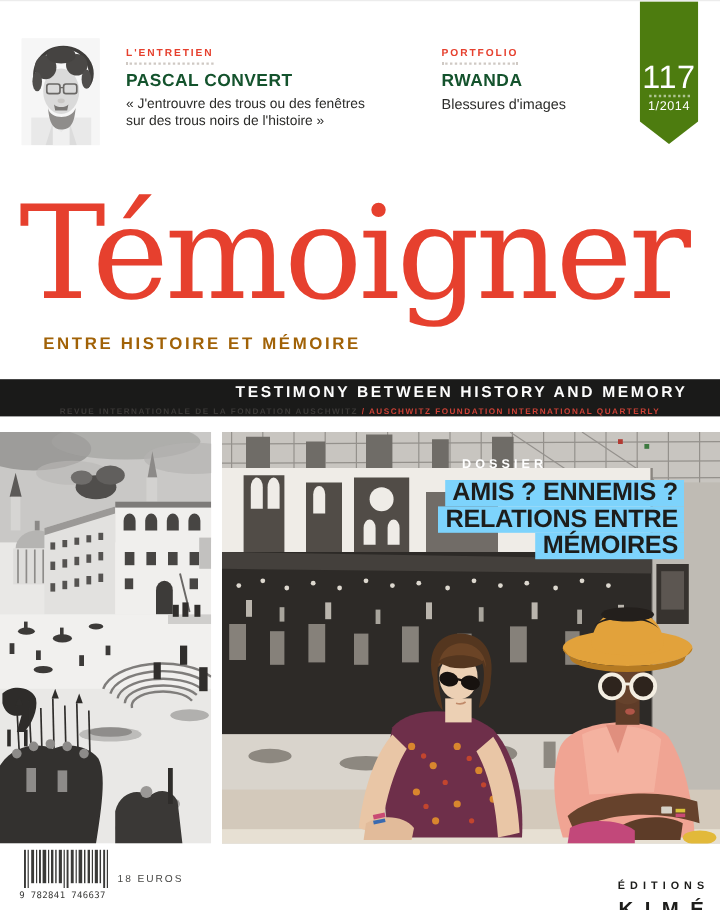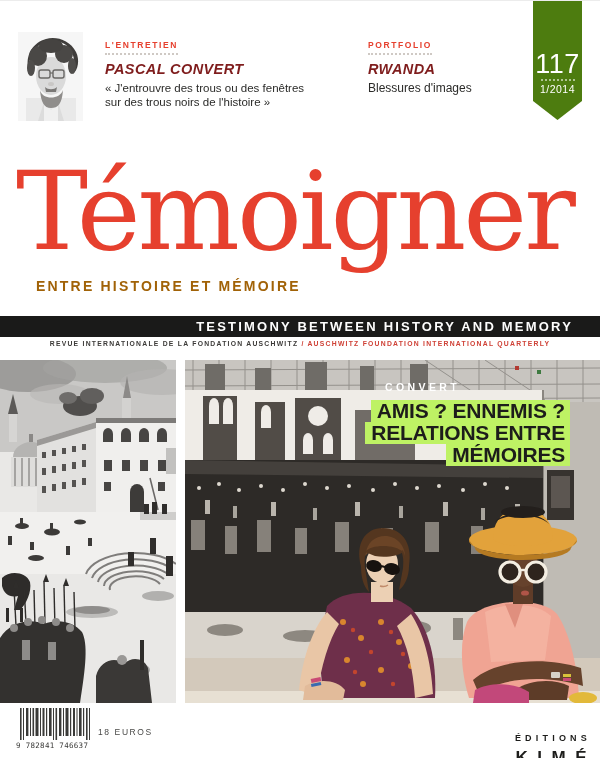--- a/index.html
+++ b/index.html
@@ -11,21 +11,21 @@
   
   .portrait{position:absolute;left:18px;top:31px;width:65px;height:89px;background:#f4f4f4;}
   .portrait svg{display:block;width:100%;height:100%;}
   .hdr-block{position:absolute;top:33px;}
   .hdr-entretien{left:105px;width:250px;}
   .hdr-portfolio{left:368px;width:160px;}
   .kicker{
     display:inline-block;color:#e6402e;font-size:8.5px;font-weight:bold;
     letter-spacing:1.6px;padding-bottom:3px;border-bottom:2px dotted #cfc9c4;
   }
-  .hdr-title{font-size:14.5px;font-weight:bold;letter-spacing:.4px;margin-top:6px;color:#7f1d1d;font-style:italic;}
+  .hdr-title{font-size:14.5px;font-weight:bold;letter-spacing:.4px;margin-top:6px;color:#14532d;}
   .hdr-quote{font-size:11.5px;line-height:14px;margin-top:4px;color:#2b2b29;}
   .hdr-sub{font-size:12px;margin-top:4px;color:#2b2b29;}
   
   .ribbon{
     position:absolute;left:533px;top:0;width:49px;height:119px;background:#4d7c0f;
     clip-path:polygon(0 0,100% 0,100% 84%,50% 100%,0 84%);
     color:#fff;text-align:center;
   }
   .ribbon .num{margin-top:50px;font-size:27px;font-weight:400;letter-spacing:.5px;line-height:26px;}
   .ribbon .dots{width:34px;margin:2px auto 2px auto;border-top:2px dotted rgba(255,255,255,.55);}
@@ -34,21 +34,21 @@
   .mast-title{
     position:absolute;left:16px;top:152px;width:580px;
     font-family:"DejaVu Serif","Liberation Serif",serif;
     font-size:108px;line-height:118px;letter-spacing:-3px;color:#e6402e;white-space:nowrap;
   }
   .mast-sub{
     position:absolute;left:36px;top:277px;font-size:14px;font-weight:bold;
     letter-spacing:2.2px;color:#a16207;white-space:nowrap;text-align:center;
   }
   .banner{
-    position:absolute;left:0;top:315px;width:600px;height:21px;background:#1a1a19;
+    position:absolute;left:0;top:315px;width:600px;height:31px;background:#1a1a19;
     color:#fdfdfd;font-size:13px;font-weight:bold;letter-spacing:2.2px;
     line-height:21px;text-align:right;box-sizing:border-box;padding-right:27px;white-space:nowrap;
   }
   .tagline{
     position:absolute;left:0;top:339px;width:600px;text-align:center;
     font-size:6.8px;font-weight:bold;letter-spacing:1.25px;color:#3c3a38;white-space:nowrap;
   }
   .tagline .en{color:#cf4136;}
   
   .img-left{position:absolute;left:0;top:359px;width:176px;height:343px;}
@@ -57,21 +57,21 @@
   
   .dossier-label{
     position:absolute;left:385px;top:380px;color:#fff;font-size:10.5px;
     font-weight:bold;letter-spacing:3.4px;
   }
   .headline{
     position:absolute;right:30px;top:399px;display:flex;flex-direction:column;
     align-items:flex-end;
   }
   .headline span{
-    display:inline-block;background:#bef264;color:#1d1d1b;font-size:21px;font-weight:bold;
+    display:inline-block;background:#7dd3fc;color:#1d1d1b;font-size:21px;font-weight:bold;
     letter-spacing:-.2px;line-height:20px;padding:1px 5px 1px 6px;white-space:nowrap;
   }
   
   .barcode{position:absolute;left:16px;top:707px;width:82px;text-align:left;}
   .barcode svg{display:block;width:82px;height:32px;}
   .barcode .digits{font-family:"DejaVu Sans Mono","Liberation Mono",monospace;font-size:7.5px;color:#3a3a38;margin-top:1px;letter-spacing:.3px;}
   .price{position:absolute;left:98px;top:726px;font-size:8.5px;letter-spacing:1.6px;color:#4a4a48;}
   .publisher{position:absolute;right:13px;top:732px;text-align:right;color:#1d1d1b;}
   .publisher .ed{font-size:9px;font-weight:bold;letter-spacing:4.2px;margin-right:-4px;}
   .publisher .kime{font-size:17px;font-weight:bold;letter-spacing:9.5px;margin-top:5px;margin-right:-9px;}
@@ -439,21 +439,21 @@
       <path d="M330,330 C344,320 368,318 384,326 L382,340 L330,340 Z" fill="#5d3c28"></path>
       <rect x="366" y="312" width="9" height="6" rx="1" fill="#d6d1c7"></rect>
       <rect x="378" y="314" width="8" height="3" fill="#d8c23a"></rect>
       <rect x="378" y="318" width="8" height="3" fill="#c84a74"></rect>
 
       <path d="M290,330 C304,322 330,322 344,332 L344,343 L288,343 Z" fill="#c2487a"></path>
       <ellipse cx="398" cy="338" rx="14" ry="6" fill="#e2b93a"></ellipse>
     </svg>
   </div>
 
-  <div class="dossier-label">CONVERT</div>
+  <div class="dossier-label">DOSSIER</div>
   <div class="headline">
     <span>AMIS ? ENNEMIS ?</span>
     <span>RELATIONS ENTRE</span>
     <span>MÉMOIRES</span>
   </div>
 
   <div class="barcode">
     <svg viewBox="0 0 82 32" preserveAspectRatio="none">
       <g fill="#3a3a38">
         <rect x="4" y="0" width="1.6" height="32"></rect>

